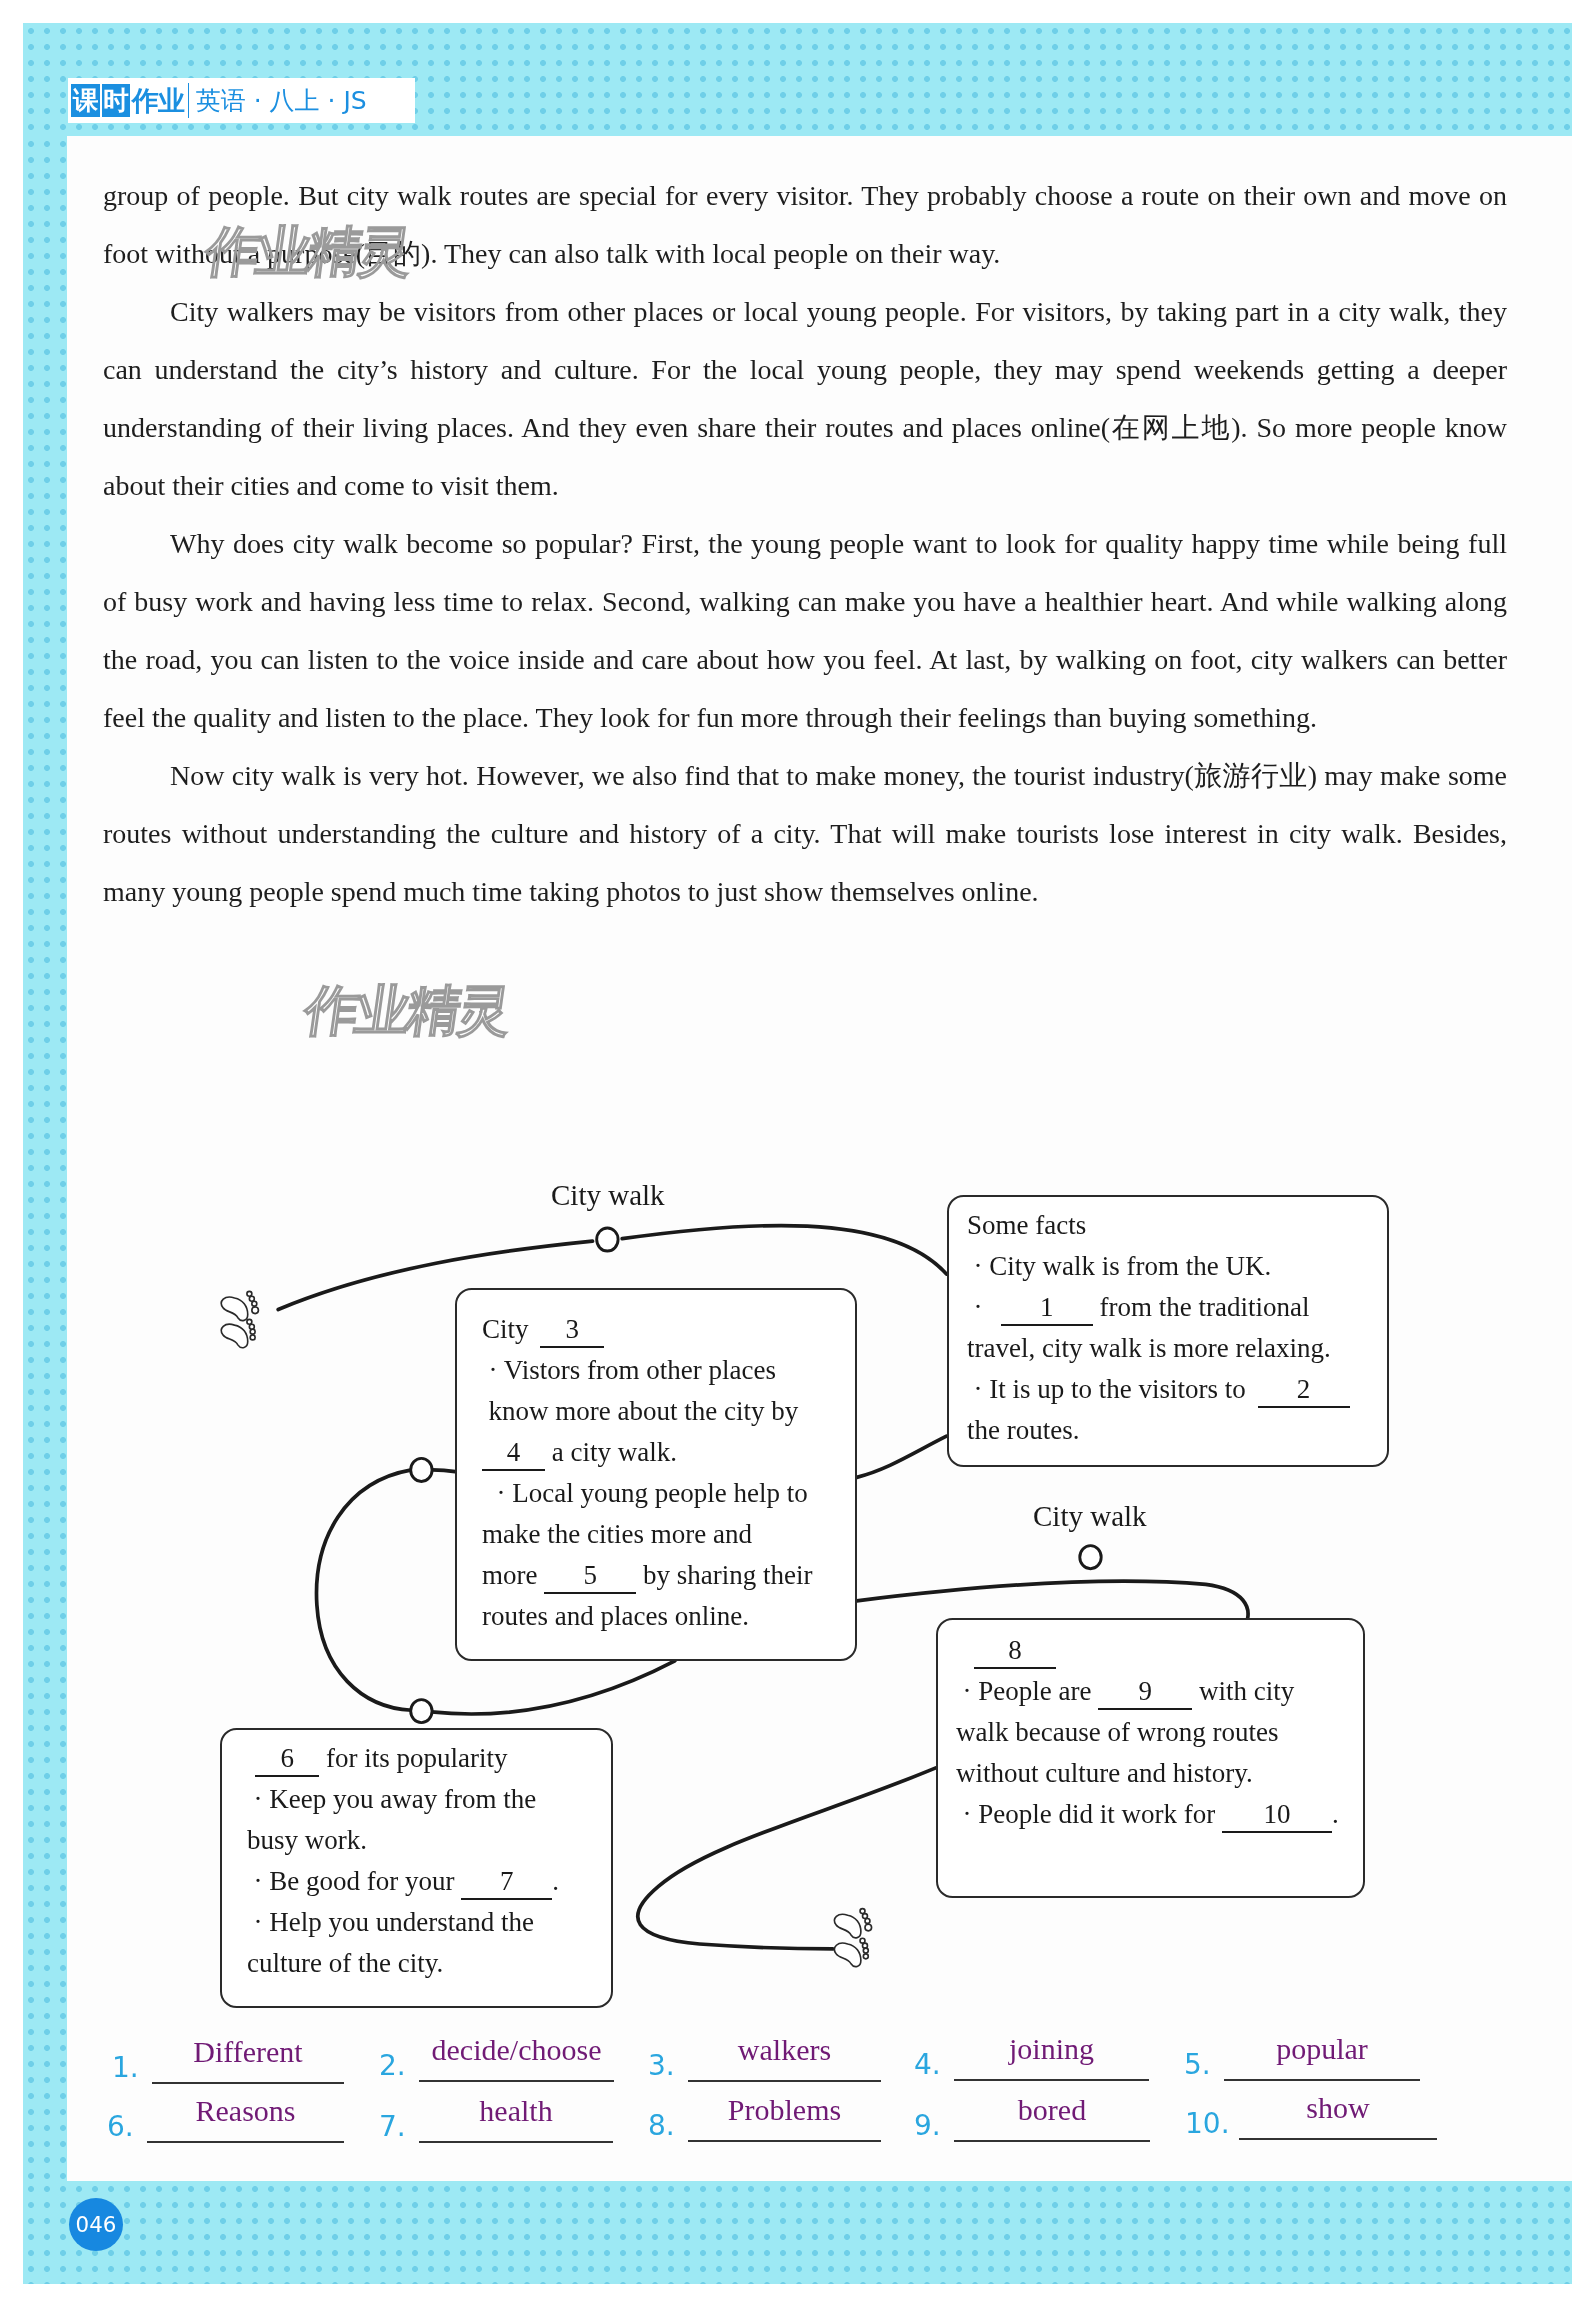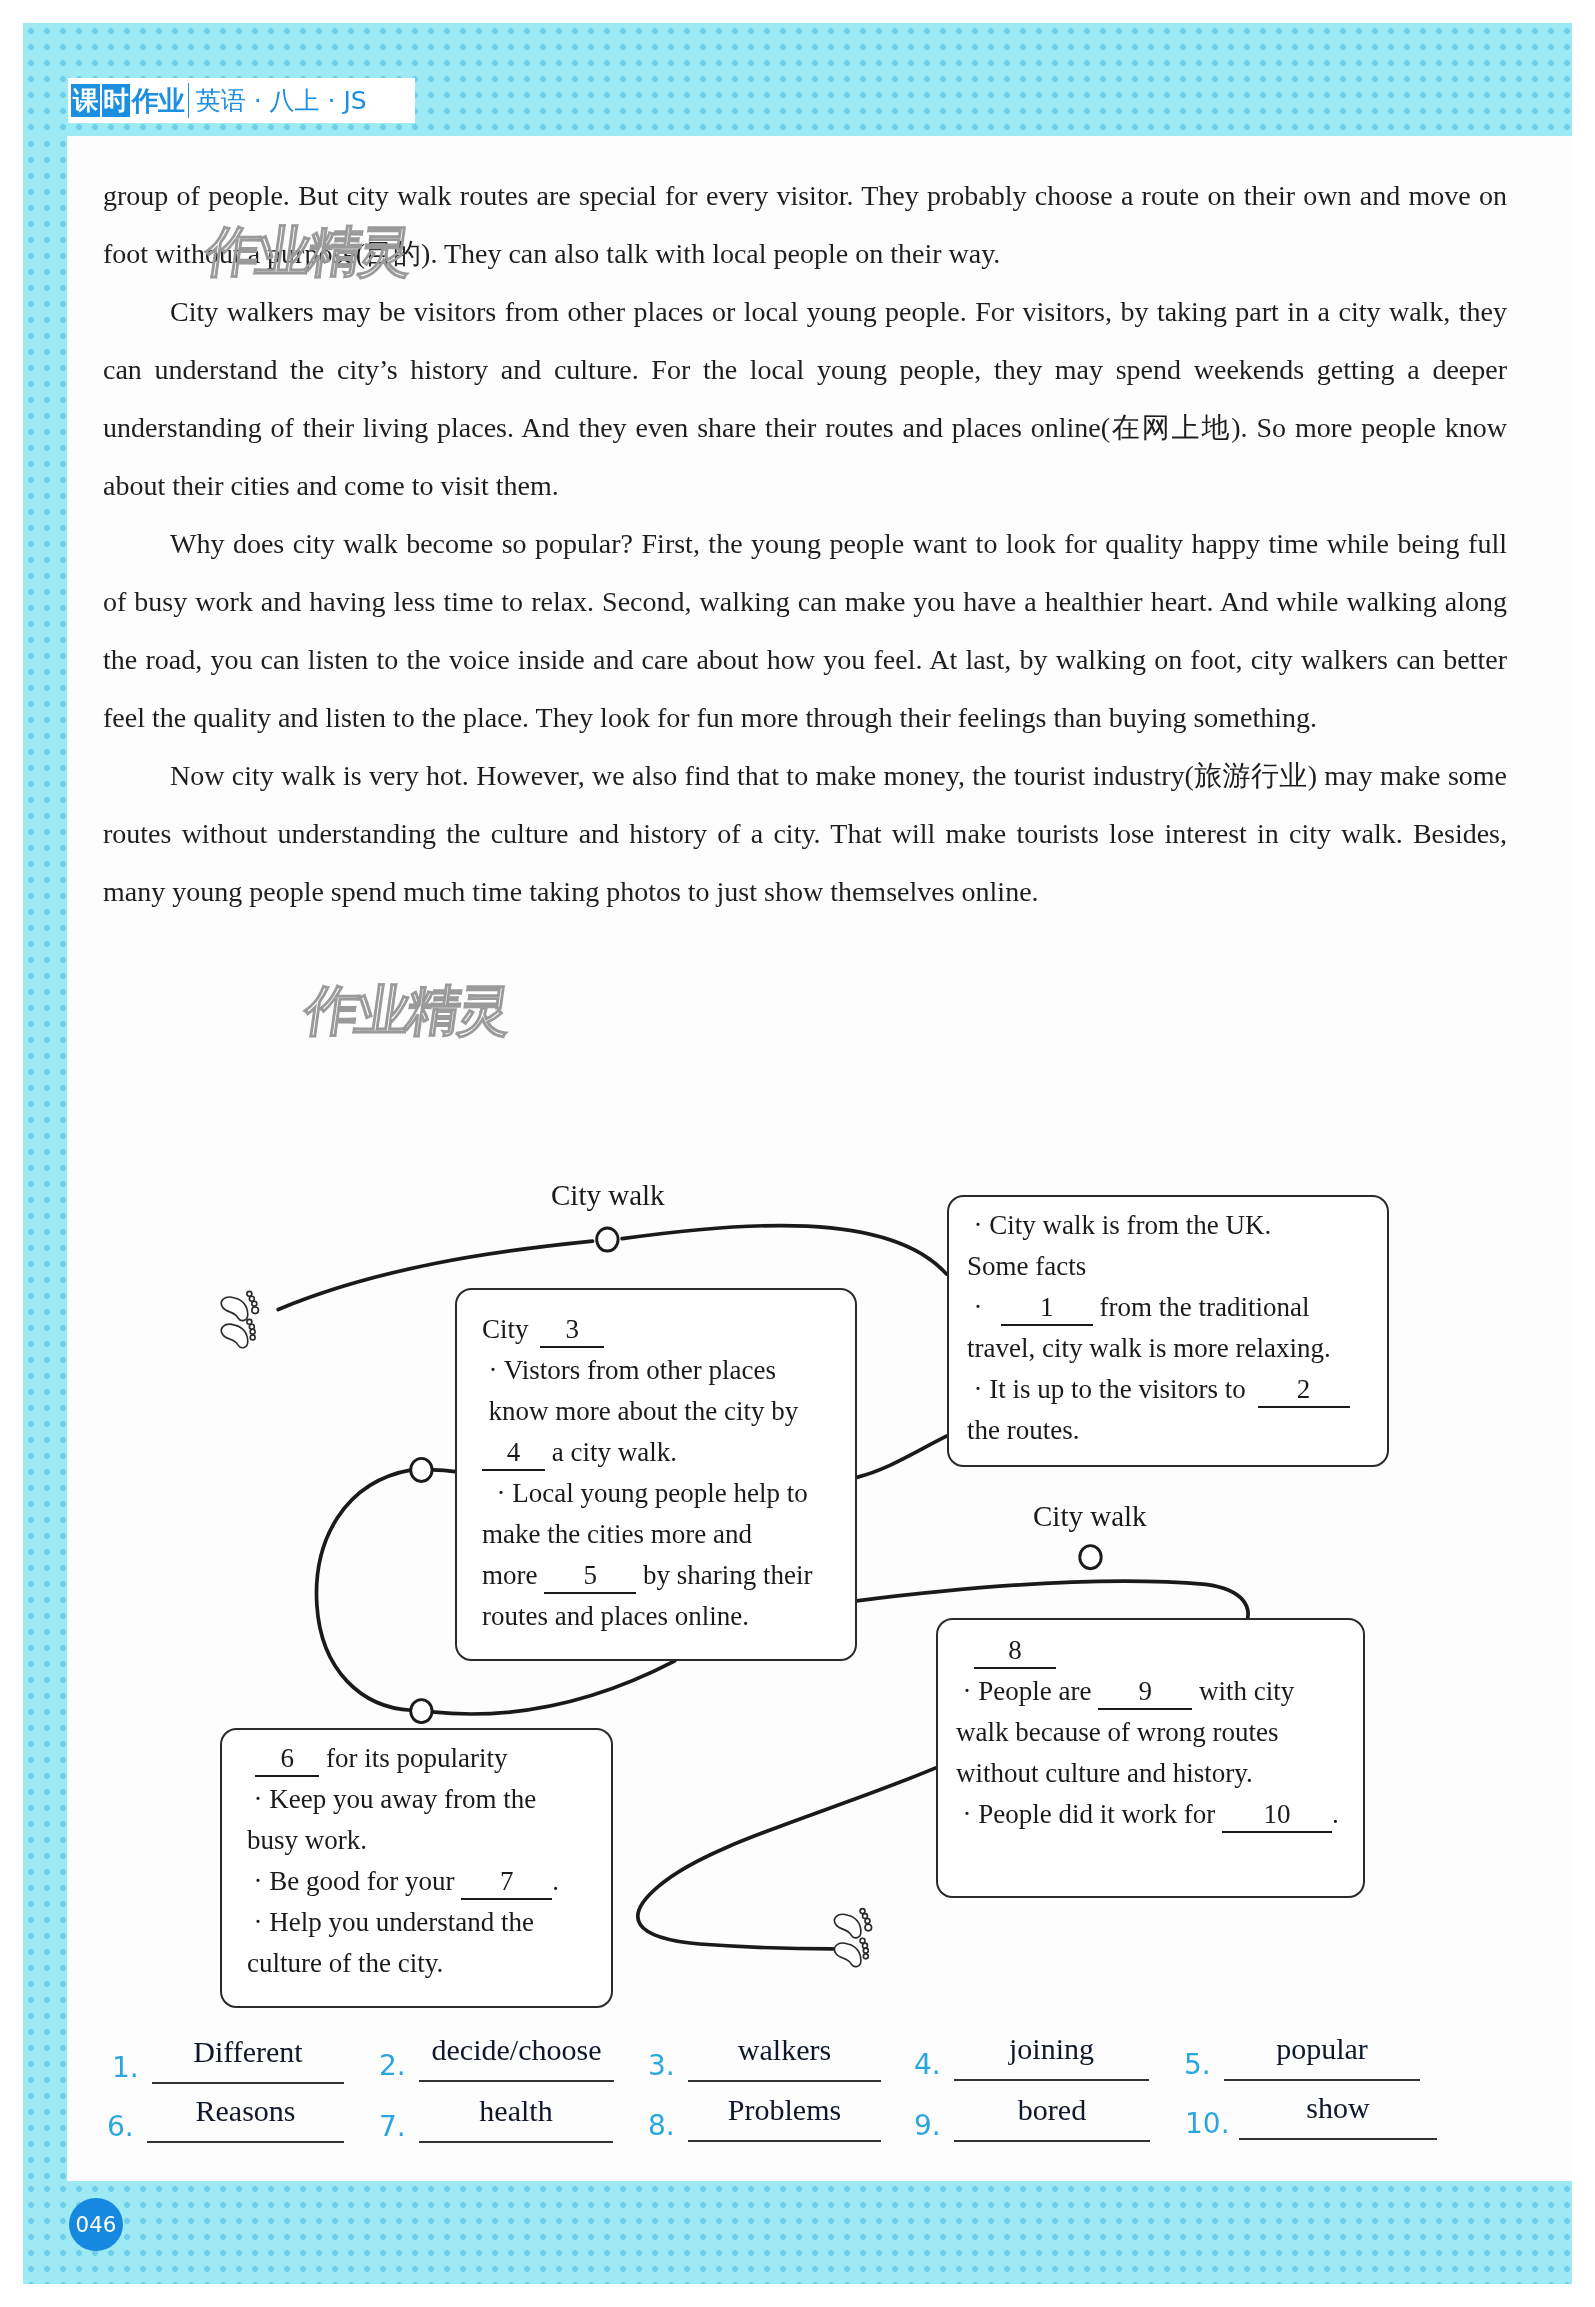--- a/index.html
+++ b/index.html
@@ -19,21 +19,21 @@
   .para .ind{text-indent:67px;}
   .wm{position:absolute;font-family:"DejaVu Sans",sans-serif;font-weight:bold;font-size:54px;color:transparent;-webkit-text-stroke:1.2px #9a9a9a;letter-spacing:-3.3px;transform:skewX(-8deg);}
   svg.diag{position:absolute;left:0;top:0;width:1595px;height:2307px;}
   .box{position:absolute;border:2.1px solid #2a2a2a;border-radius:16.5px;background:#fff;box-sizing:border-box;
        font-family:"Liberation Serif","DejaVu Serif",serif;font-size:27px;line-height:41px;padding:8.2px 16.5px 0 23px;color:#1a1a1a;}
   .box div{white-space:nowrap;}
   .blank{display:inline-block;border-bottom:2.1px solid #1a1a1a;text-align:center;line-height:33px;}
   .lbl{position:absolute;font-family:"Liberation Serif","DejaVu Serif",serif;font-size:29px;color:#1a1a1a;}
   .ans{position:absolute;font-size:29px;}
   .ans .num{position:absolute;left:0;bottom:0;font-family:"DejaVu Sans",sans-serif;color:#2aa6df;font-size:28px;}
-  .ans .val{position:absolute;bottom:15px;left:40px;right:0;text-align:center;color:#0f172a;font-family:"Liberation Serif",serif;font-size:30px;}
+  .ans .val{position:absolute;bottom:15px;left:40px;right:0;text-align:center;color:#701a75;font-family:"Liberation Serif",serif;font-size:30px;}
   .ans .ul{position:absolute;left:40px;right:0;bottom:0;height:0;border-bottom:2.1px solid #333;}
   .pgnum{position:absolute;left:69px;top:2198px;width:54px;height:53px;border-radius:50%;background:#1788e0;color:#ffffff;
          font-family:"DejaVu Sans",sans-serif;font-size:21.4px;display:flex;align-items:center;justify-content:center;}
 </style>
 </head>
 <body>
 
 <div class="band" style="left:23px;top:23px;width:1549px;height:113px;"></div>
 <div class="band" style="left:23px;top:136px;width:44px;height:2045px;"></div>
 <div class="band" style="left:23px;top:2181px;width:1549px;height:103px;"></div>
@@ -97,22 +97,22 @@
       <circle cx="1051" cy="2364" r="3"></circle>
       <circle cx="1052" cy="2370" r="3"></circle>
       <circle cx="1052" cy="2377" r="3"></circle>
   </g>
 </svg>
 
 <div class="lbl" style="left:551px;top:1179px;">City walk</div>
 <div class="lbl" style="left:1033px;top:1500px;">City walk</div>
 
 <div class="box" style="left:947px;top:1195px;width:442px;height:272px;padding-left:18px;">
+  <div>Some facts</div>
   <div style="padding-left:6.6px;">· City walk is from the UK.</div>
-  <div>Some facts</div>
   <div style="padding-left:6.6px;">
     <span>·</span>
     <span class="blank" style="width:92px;margin-left:11.5px;">1</span>
     <span>from the traditional</span>
   </div>
   <div>travel, city walk is more relaxing.</div>
   <div style="padding-left:6.6px;">
     <span>· It is up to the visitors to</span>
     <span class="blank" style="width:92px;margin-left:5px;">2</span>
   </div>

